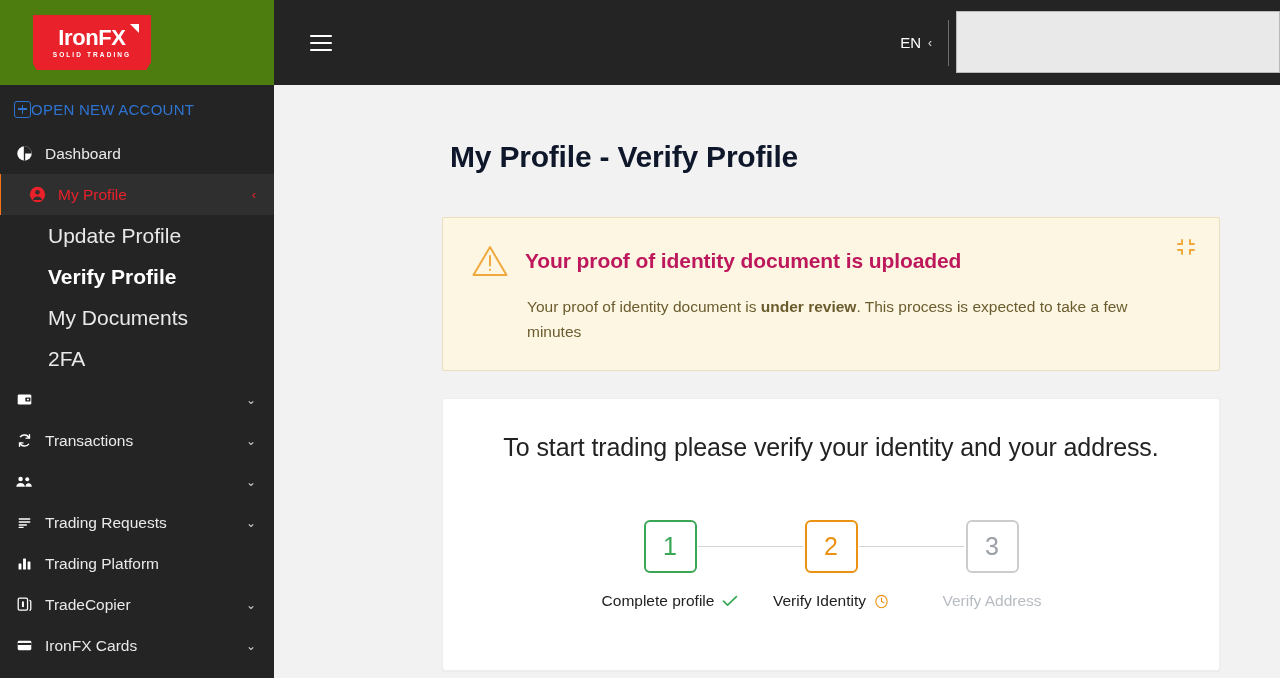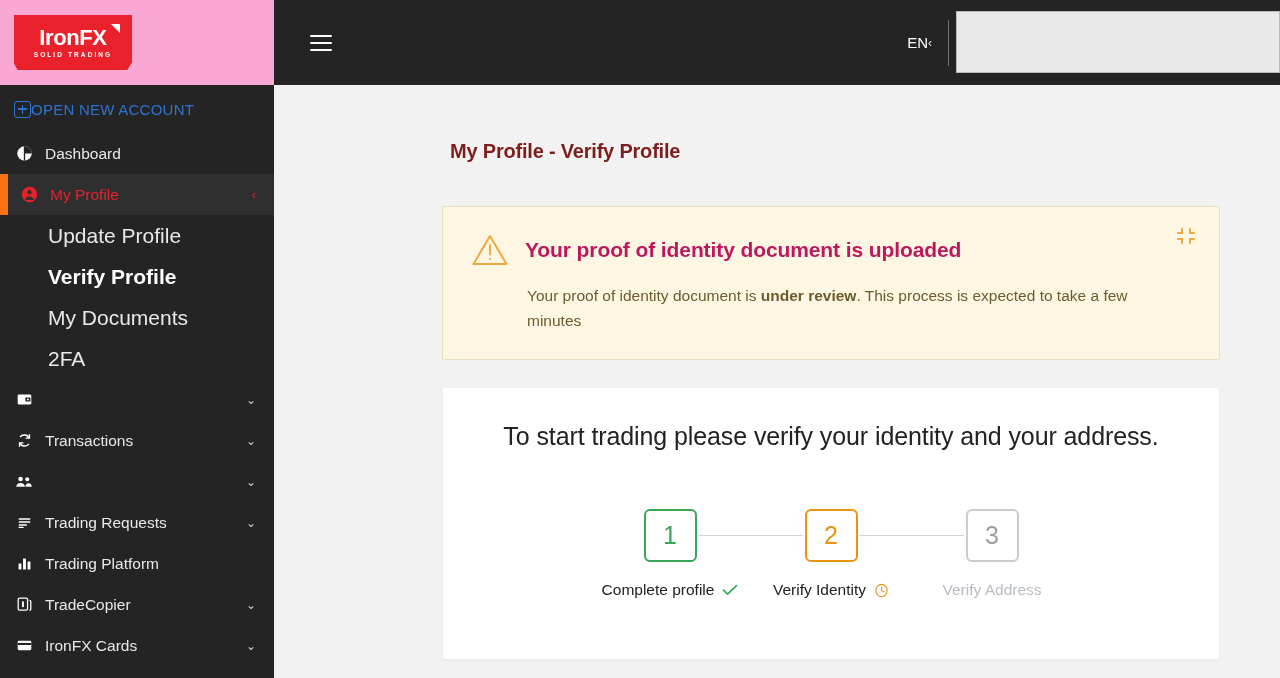--- a/index.html
+++ b/index.html
@@ -30,22 +30,22 @@
     flex-direction: column;
     overflow: hidden;
     position: relative;
     z-index: 5;
   }
 
   .logo-wrap {
     height: 85px;
     display: flex;
     align-items: center;
-    padding-left: 14px;
-    background: #f9a8d4;
+    padding-left: 33px;
+    background: #4d7c0f;
   }
   .logo {
     width: 118px;
     height: 55px;
     background: #e8212b;
     display: flex;
     flex-direction: column;
     align-items: center;
     justify-content: center;
     position: relative;
@@ -129,22 +129,22 @@
   .nav-item .caret {
     color: #cfcfcf;
     font-size: 12px;
     line-height: 1;
     margin-left: auto;
   }
 
   .nav-item.active {
     background: #2f2f2f;
     color: #e8212b;
-    border-left: 8px solid #f97316;
-    padding-left: 11px;
+    border-left: 1px solid #f97316;
+    padding-left: 26px;
   }
   .nav-item.active .ico { color: #e8212b; }
   .nav-item.active .caret { color: #e8212b; font-size: 13px; }
 
   .subnav { display: flex; flex-direction: column; background: #242424; }
   .subnav-item {
     height: 41px;
     display: flex;
     align-items: center;
     padding-left: 48px;
@@ -181,21 +181,21 @@
   .hamburger span { display: block; height: 2px; background: #ffffff; border-radius: 1px; }
 
   .topbar-right {
     margin-left: auto;
     display: flex;
     align-items: center;
     height: 100%;
     padding-right: 0;
   }
   .lang {
-    display: flex; align-items: center; 
+    display: flex; align-items: center; gap: 7px;
     color: #ffffff; font-size: 15px; cursor: pointer;
     padding-right: 16px;
   }
   .lang .chev { font-size: 12px; color: #e2e2e2; }
   .vdiv { width: 1px; height: 46px; background: #6e6e6e; }
 
   .user-panel {
     width: 324px;
     height: 62px;
     background: #e9e9e9;
@@ -207,23 +207,23 @@
   
   .content {
     flex: 1;
     background: #f2f2f2;
     overflow: hidden;
     padding: 0;
     position: relative;
   }
 
   .page-title {
-    font-size: 20px;
+    font-size: 30px;
     font-weight: bold;
-    color: #7f1d1d;
+    color: #0f172a;
     margin: 55px 0 0 176px;
     letter-spacing: -0.2px;
   }
 
   .alert {
     margin: 43px 60px 0 168px;
     background: #fdf6e3;
     border: 1px solid #eadfbe;
     border-radius: 2px;
     padding: 26px 30px 26px 28px;

